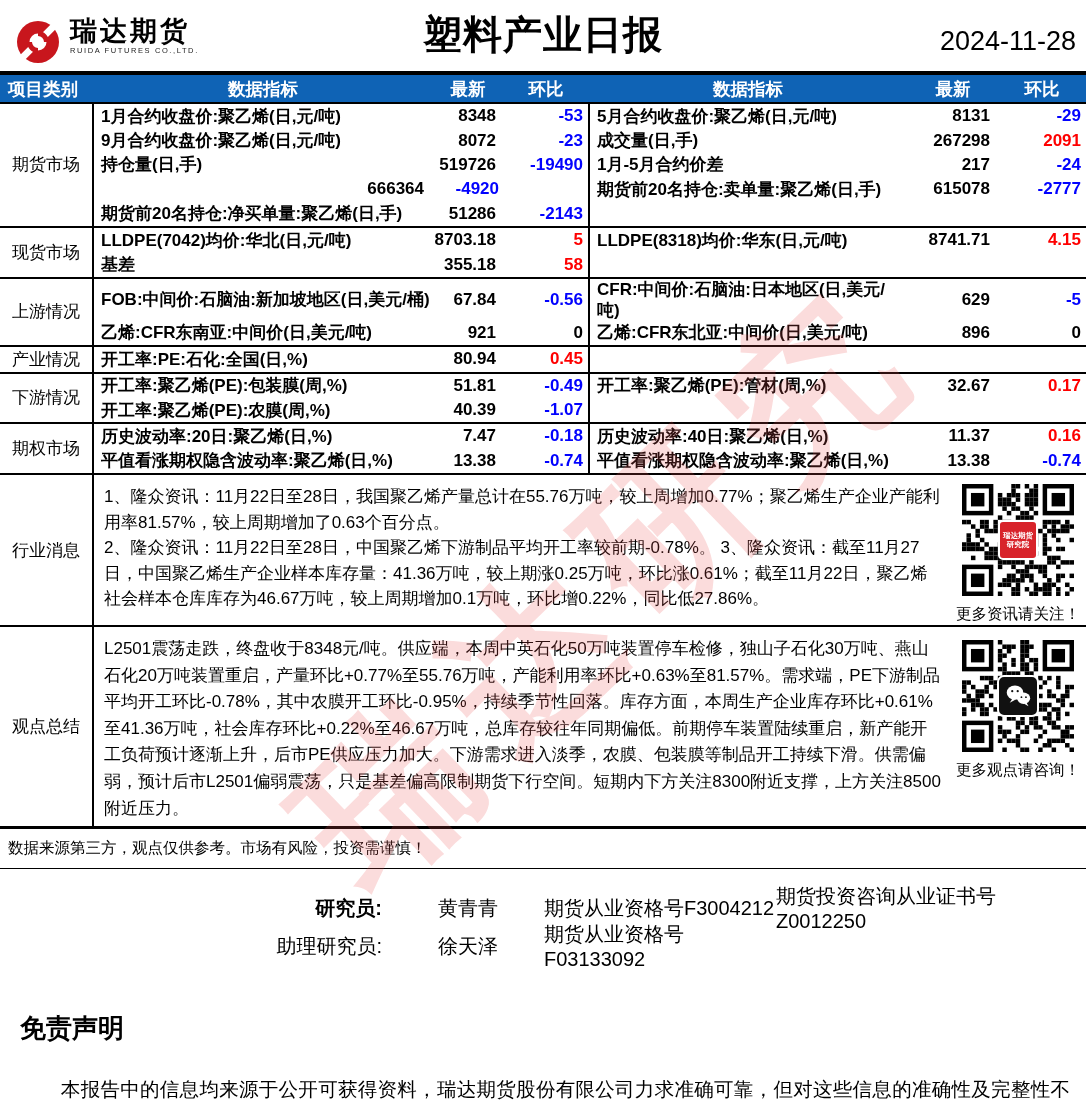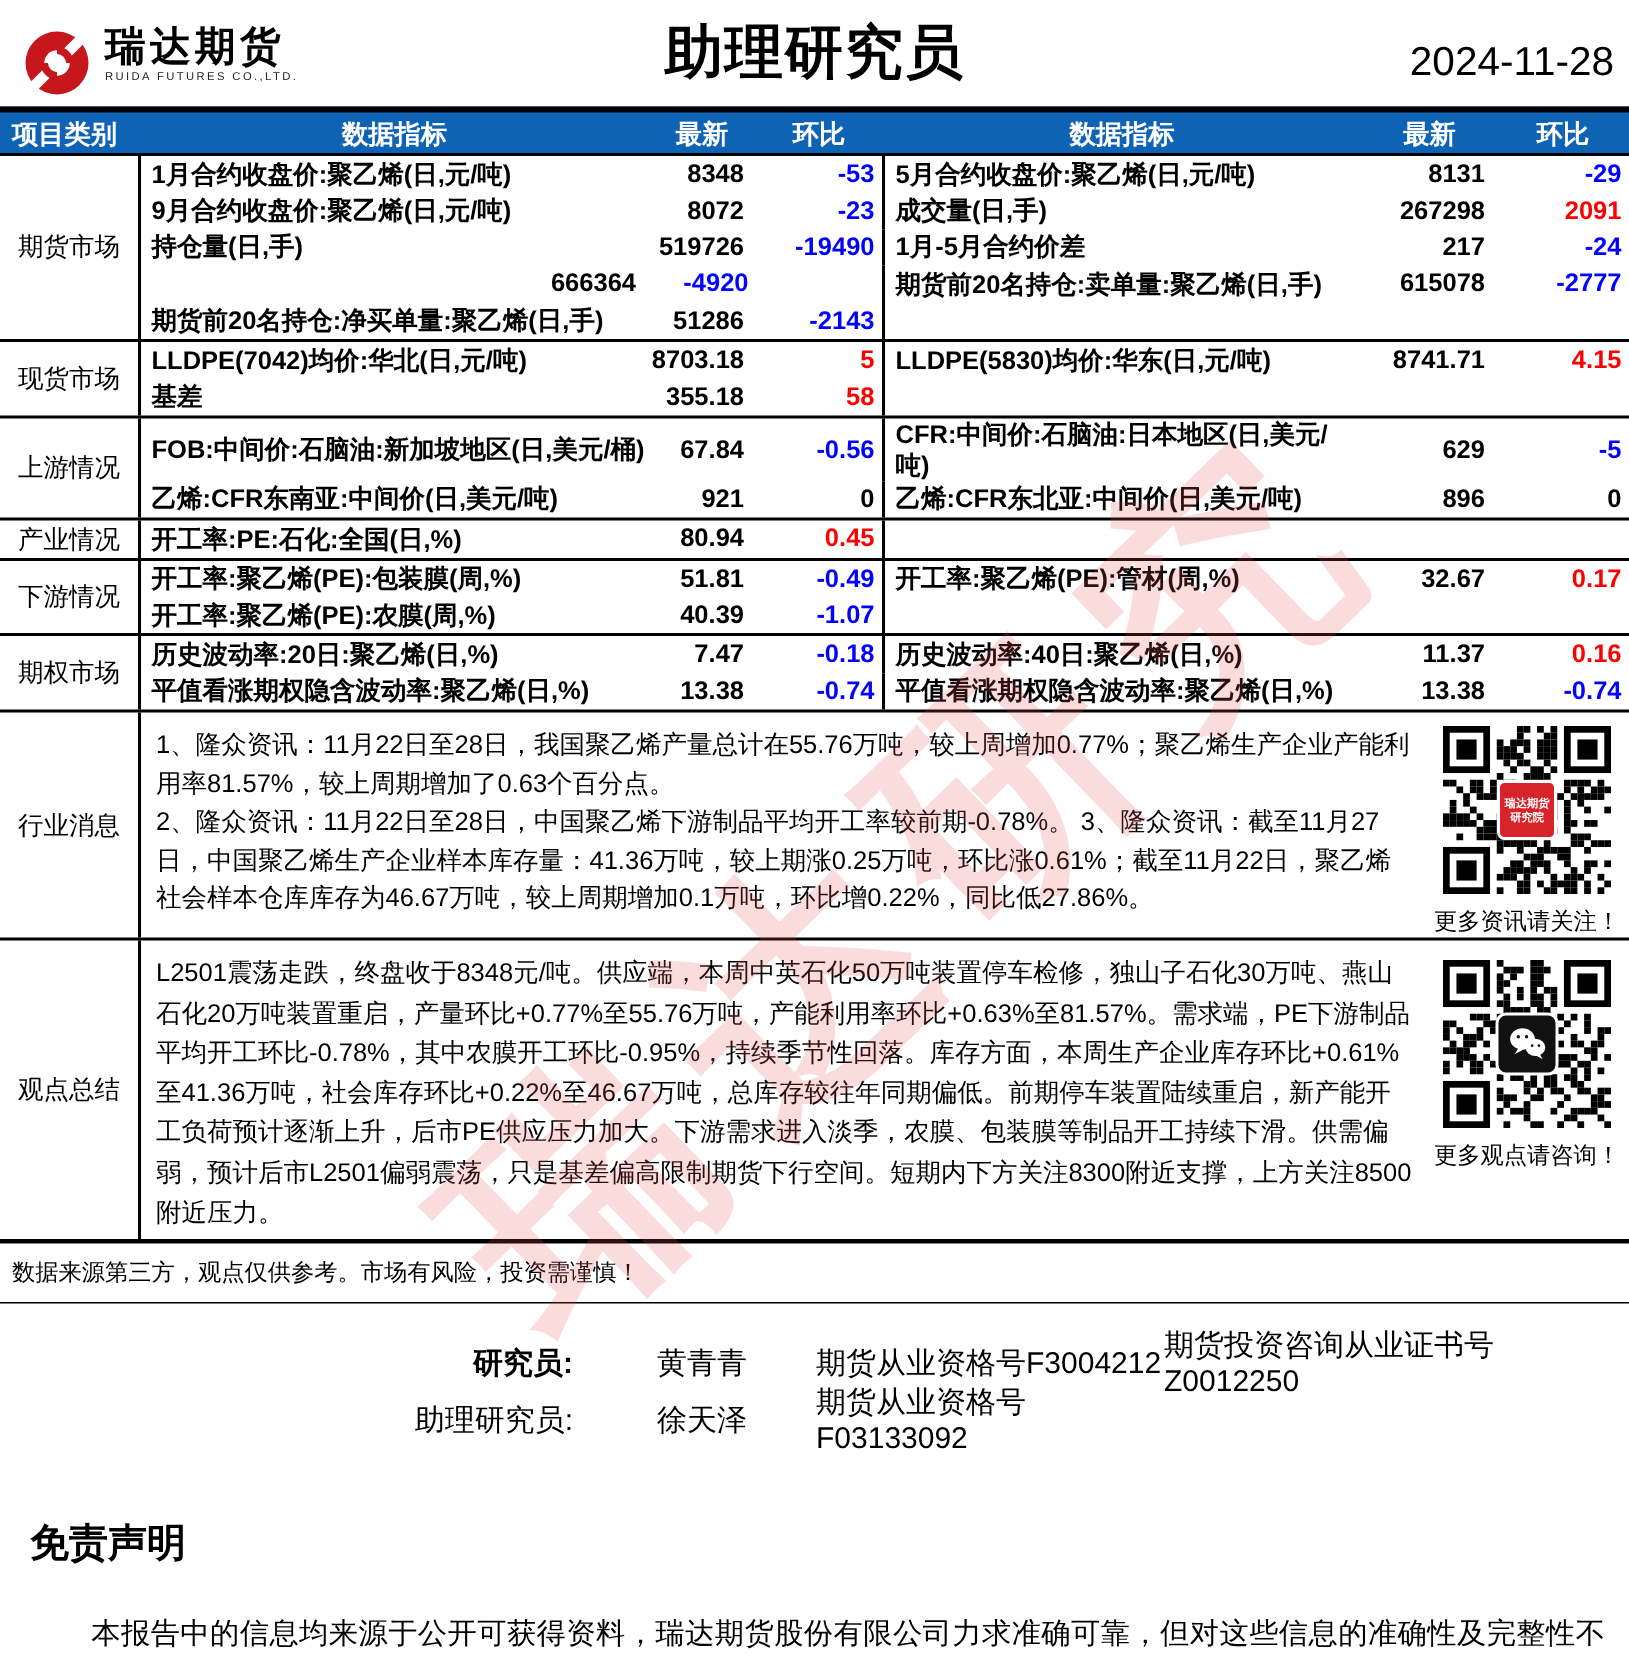--- a/index.html
+++ b/index.html
@@ -81,21 +81,21 @@
       <circle cx="26" cy="26" r="8.5" fill="#fff"></circle>
       <rect x="-6" y="22.5" width="64" height="7" fill="#fff" transform="rotate(-45 26 26)"></rect>
       <path d="M26 17.5 A8.5 8.5 0 0 1 34.5 26" fill="none" stroke="#c8161d" stroke-width="5"></path>
       <path d="M26 34.5 A8.5 8.5 0 0 1 17.5 26" fill="none" stroke="#c8161d" stroke-width="5"></path>
     </svg>
     <div class="logo-txt">
       <div class="logo-cn">瑞达期货</div>
       <div class="logo-en">RUIDA FUTURES CO.,LTD.</div>
     </div>
   </div>
-  <div class="title">助理研究员</div>
+  <div class="title">塑料产业日报</div>
   <div class="date">2024-11-28</div>
 </div>
 
 <div class="tbl">
   <div class="thead">
     <div class="c0">项目类别</div>
     <div class="cc">数据指标</div>
     <div class="cc">最新</div>
     <div class="cc">环比</div>
     <div class="cc">数据指标</div>
@@ -170,21 +170,21 @@
       <div class="group">
         <div class="cat">现货市场</div>
         <div class="rows">
           <div class="row">
             <div class="half halfL">
               <div class="lbl">LLDPE(7042)均价:华北(日,元/吨)</div>
               <div class="num">8703.18</div>
               <div class="chg" style="color: rgb(254, 0, 0);">5</div>
             </div>
             <div class="half halfR">
-              <div class="lbl">LLDPE(5830)均价:华东(日,元/吨)</div>
+              <div class="lbl">LLDPE(8318)均价:华东(日,元/吨)</div>
               <div class="num">8741.71</div>
               <div class="chg" style="color: rgb(254, 0, 0);">4.15</div>
             </div>
           </div>
           <div class="row">
             <div class="half halfL">
               <div class="lbl">基差</div>
               <div class="num">355.18</div>
               <div class="chg" style="color: rgb(254, 0, 0);">58</div>
             </div>

